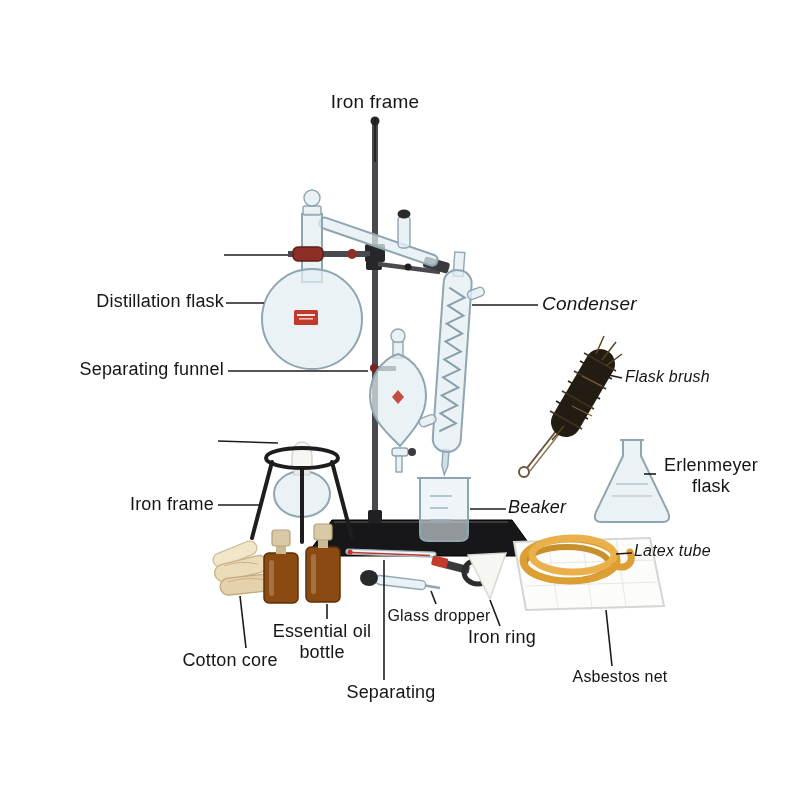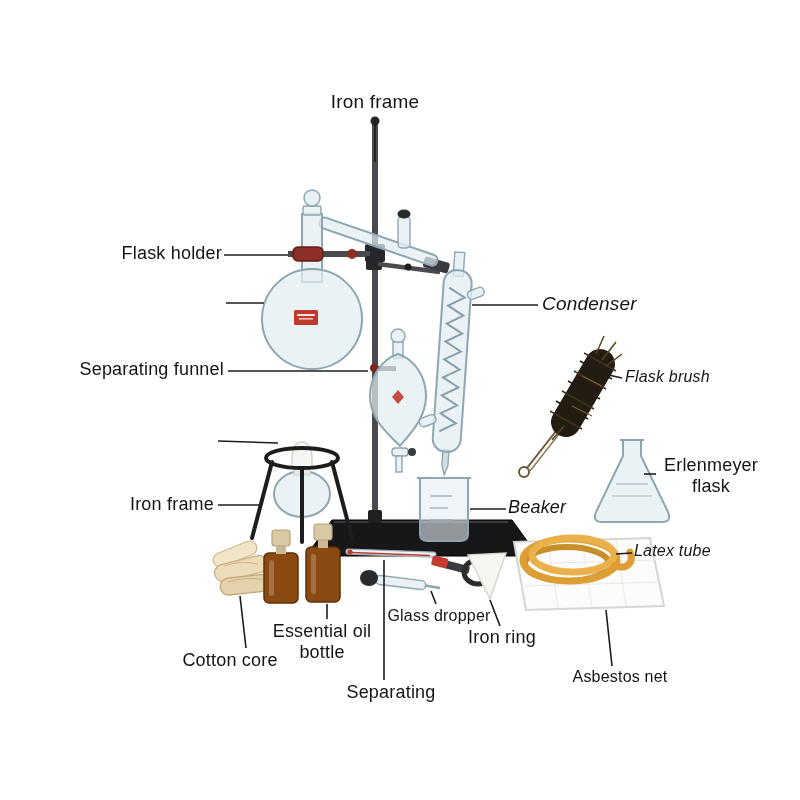--- a/index.html
+++ b/index.html
@@ -200,21 +200,21 @@
       <line class="leader" x1="538" y1="301" x2="472" y2="301"></line>
       <line class="leader" x1="622" y1="374" x2="604" y2="370"></line>
       <line class="leader" x1="656" y1="470" x2="644" y2="470"></line>
       <line class="leader" x1="506" y1="505" x2="470" y2="505"></line>
       <line class="leader" x1="632" y1="549" x2="616" y2="550"></line>
       <line class="leader" x1="612" y1="662" x2="606" y2="606"></line>
     </g>
   </svg>
 
   <div class="lbl c s19" style="left:295px;top:87px;width:160px">Iron frame</div>
-  <div class="lbl r s18" style="left:98px;top:239px;width:124px">Flask holder</div>
+  <div class="lbl r s18" style="left:52px;top:287px;width:172px">Distillation flask</div>
   <div class="lbl r s18" style="left:40px;top:355px;width:184px">Separating funnel</div>
   <div class="lbl r s18" style="left:98px;top:490px;width:116px">Iron frame</div>
   <div class="lbl c s18" style="left:170px;top:646px;width:120px">Cotton core</div>
   <div class="lbl c s18" style="left:264px;top:617px;width:116px">Essential oil bottle</div>
   <div class="lbl c s17" style="left:380px;top:603px;width:118px">Glass dropper</div>
   <div class="lbl c s18" style="left:328px;top:678px;width:126px">Separating</div>
   <div class="lbl c s18" style="left:456px;top:623px;width:92px">Iron ring</div>
   <div class="lbl l s19" style="left:542px;top:289px;width:130px">Condenser</div>
   <div class="lbl l s17" style="left:625px;top:364px;width:100px">Flask brush</div>
   <div class="lbl c s18" style="left:652px;top:451px;width:118px">Erlenmeyer flask</div>

